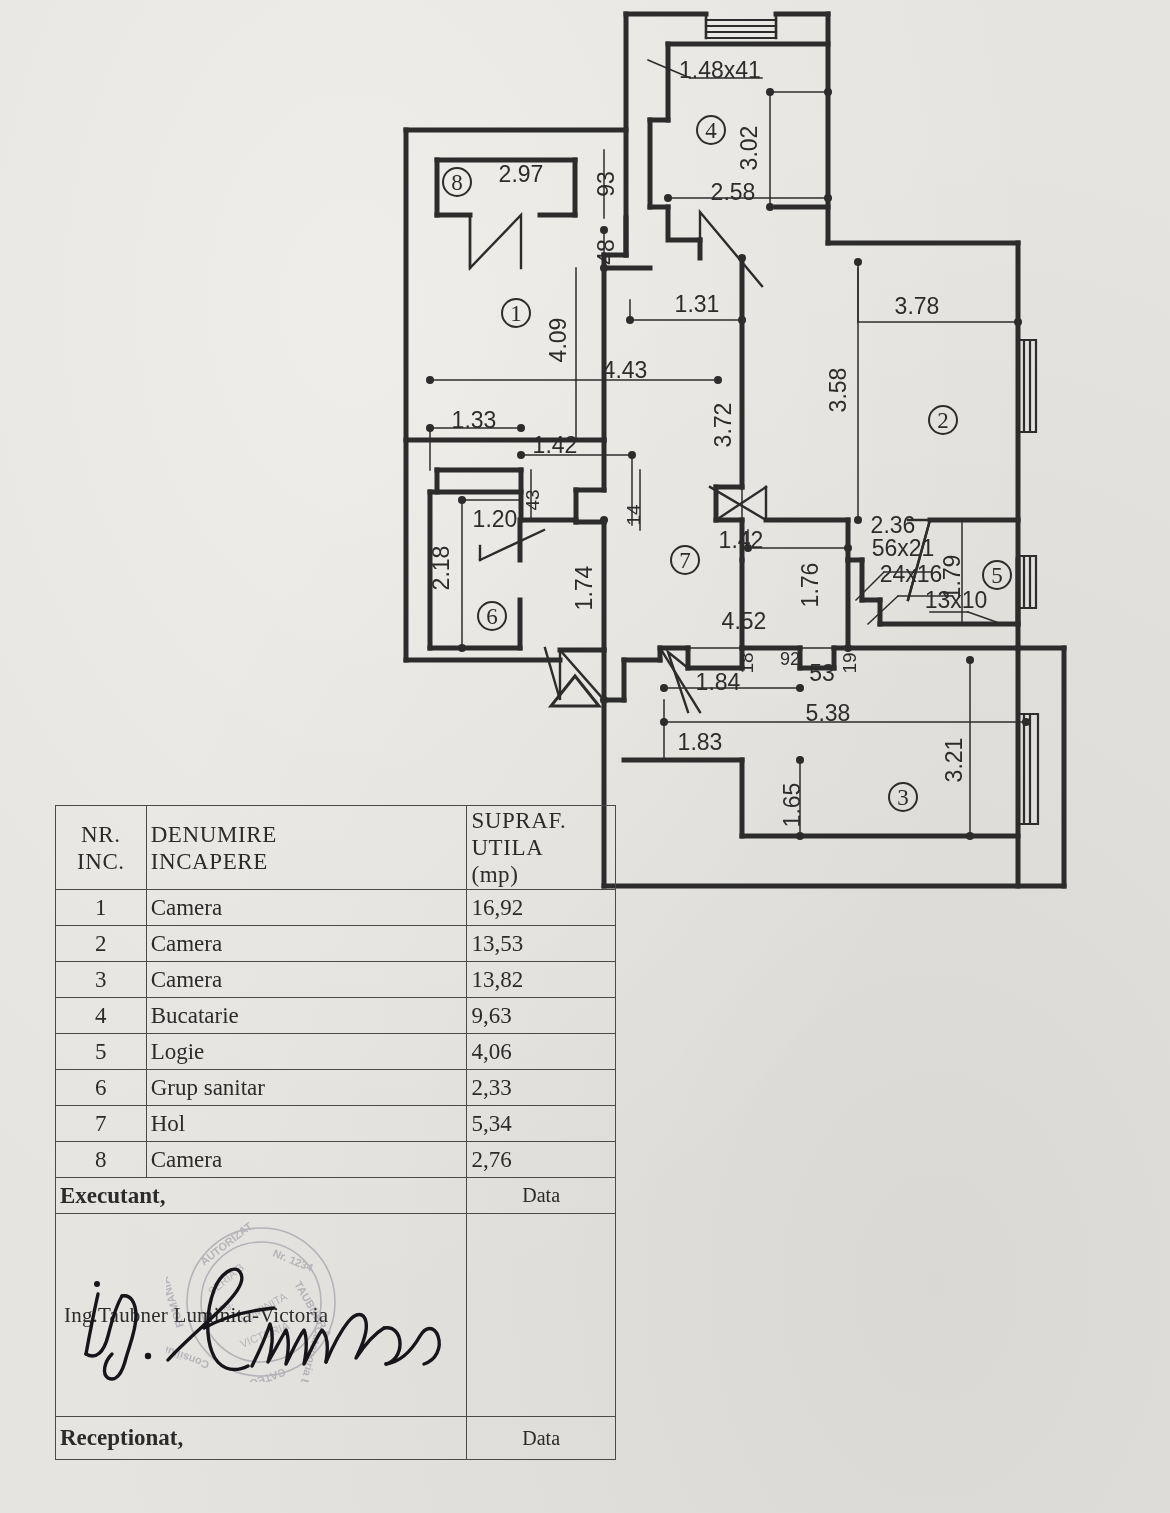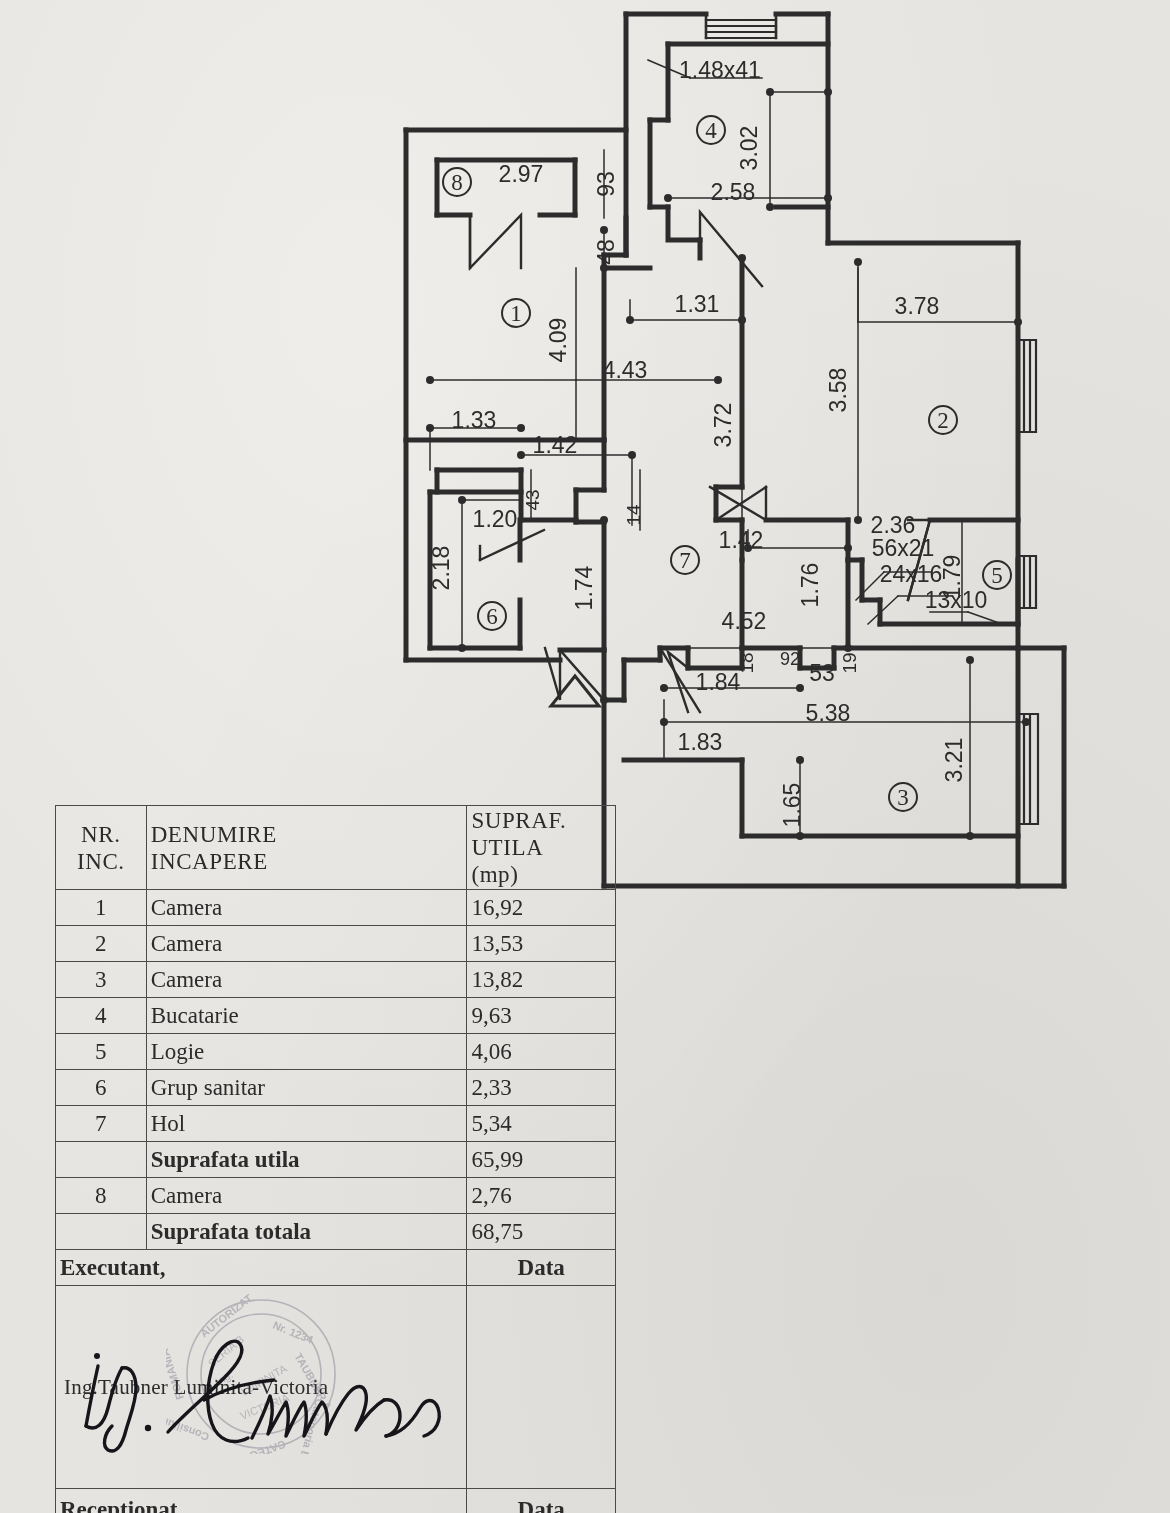--- a/index.html
+++ b/index.html
@@ -57,21 +57,21 @@
   }
   .c-nr{width:85px;text-align:center;}
   .c-name{width:330px;text-align:left;}
   .c-area{width:144px;text-align:left;}
   .hdr td{font-size:23px;letter-spacing:.6px;line-height:1.18;padding:5px 4px 7px;}
   .row td{height:33px;font-size:23px;}
   .bold{font-weight:bold;}
   .sig-label{height:33px;font-weight:bold;font-size:23px;text-align:left;padding-left:12px;margin-left:44px;}
   .sig-body{height:200px;text-align:left;vertical-align:top;padding:4px 0 0 8px;position:relative;}
   .sig-name{font-size:21px;display:block;padding-left:4px;letter-spacing:.2px;}
-  .data-cell{text-align:center;font-weight:bold;font-size:23px;}
+  .data-cell{text-align:center;font-weight:normal;font-size:20px;}
   .blank-cell{}
   .recep td{height:40px;}
 
   
   .sig-art{position:absolute;left:0;top:18px;width:420px;height:170px;}
   .stamp{position:absolute;left:110px;top:8px;width:190px;height:160px;opacity:.33;}
 </style>
 </head>
 <body>
 
@@ -466,33 +466,23 @@
           <td class="c-nr">6</td>
           <td class="c-name">Grup sanitar</td>
           <td class="c-area">2,33</td>
         </tr>
       <tr class="row">
           <td class="c-nr">7</td>
           <td class="c-name">Hol</td>
           <td class="c-area">5,34</td>
         </tr>
       <tr class="row">
-          <td class="c-nr"></td>
-          <td class="c-name bold">Suprafata utila</td>
-          <td class="c-area">65,99</td>
-        </tr>
-      <tr class="row">
           <td class="c-nr">8</td>
           <td class="c-name">Camera</td>
           <td class="c-area">2,76</td>
-        </tr>
-      <tr class="row">
-          <td class="c-nr"></td>
-          <td class="c-name bold">Suprafata totala</td>
-          <td class="c-area">68,75</td>
         </tr>
 
       <tr>
         <td class="sig-label" colspan="2">Executant,</td>
         <td class="data-cell">Data</td>
       </tr>
 
       <tr>
         <td class="sig-body" colspan="2">
           <span class="sig-name">Ing.Taubner Luminita-Victoria</span>

